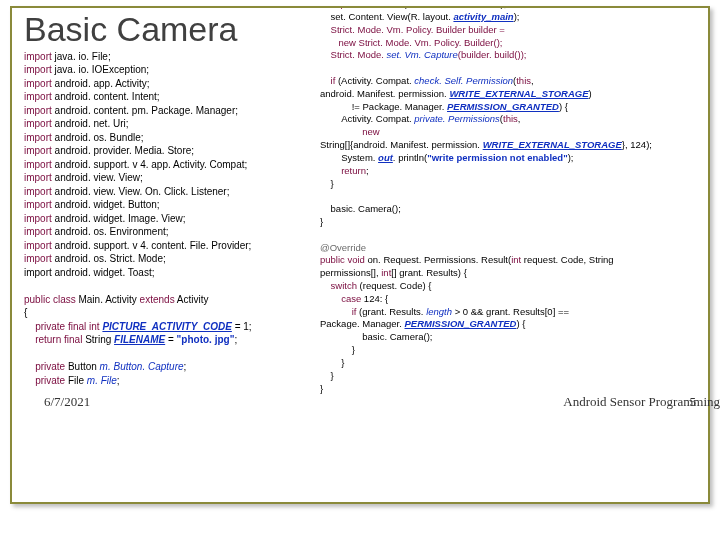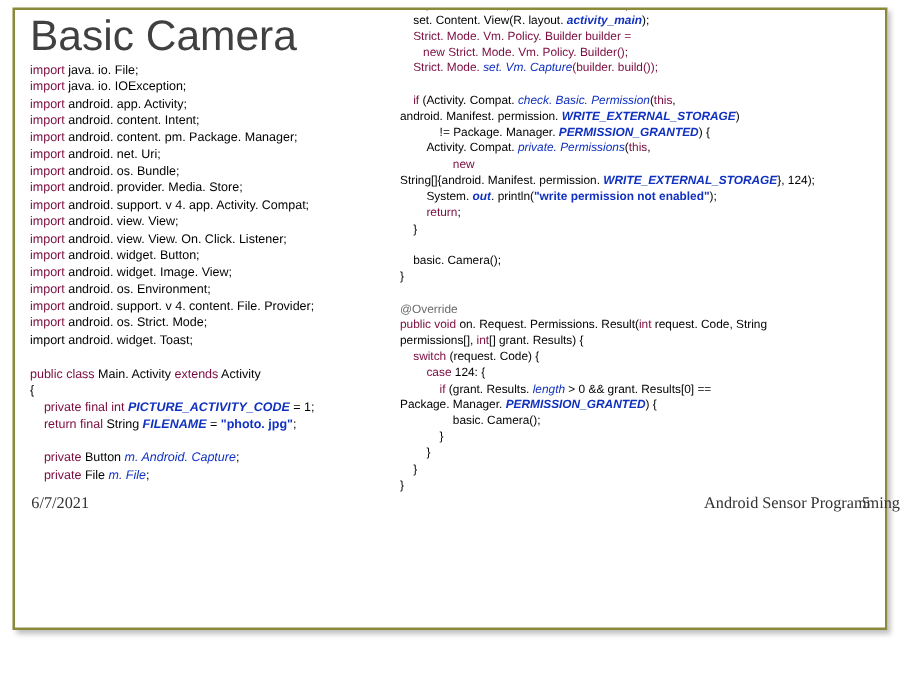--- a/index.html
+++ b/index.html
@@ -71,30 +71,30 @@
     word-break: break-word;
   }
   .col-right .code {
     font-size: 9.5px;
     line-height: 1.35;
   }
   .kw { font-weight: normal; color: #7a0b3e; }
   .str { font-weight: bold; color: #1030c0; }
   .ann { color: #6a6a6a; }
   .fld { font-style: italic; color: #1030c0; }
-  .sfld { font-style: italic; font-weight: bold; color: #1030c0; }
+  .sfld { font-style: italic; font-weight: bold; color: #1030c0; text-decoration: underline; }
   .footer {
     position: absolute;
     bottom: 6px;
     left: 0;
     width: 720px;
     display: flex;
     justify-content: space-between;
     align-items: center;
-    padding: 0 24px 0 25px;
+    padding: 0 24px 0 44px;
     font-family: "Times New Roman", Times, serif;
     font-size: 13px;
     color: #333;
   }
   .footer .center {
     position: absolute;
     left: 0;
     width: 720px;
     text-align: right;
   }
@@ -125,34 +125,34 @@
 <span class="kw">import</span> android. os. Environment;
 <span class="kw">import</span> android. support. v 4. content. File. Provider;
 <span class="kw">import</span> android. os. Strict. Mode;
 import android. widget. Toast;
 
 <span class="kw">public class</span> Main. Activity <span class="kw">extends</span> Activity
 {
     <span class="kw">private final int</span> <span class="sfld">PICTURE_ACTIVITY_CODE</span> = 1;
     <span class="kw">return final</span> String <span class="sfld">FILENAME</span> = <span class="str">"photo. jpg"</span>;
 
-    <span class="kw">private</span> Button <span class="fld">m. Android. Capture</span>;
+    <span class="kw">private</span> Button <span class="fld">m. Button. Capture</span>;
     <span class="kw">private</span> File <span class="fld">m. File</span>;</div>
       </div>
       <div class="col-right">
         <div class="code"><span class="ann">@Override</span>
 <span class="kw">public void</span> on. Create(Bundle saved. Instance. State)
 {
     <span class="kw">super</span>. on. Create(saved. Instance. State);
     set. Content. View(R. layout. <span class="sfld">activity_main</span>);
     <span class="kw">Strict. Mode. Vm. Policy. Builder builder =
        new Strict. Mode. Vm. Policy. Builder();
     Strict. Mode. <span class="fld">set. Vm. Capture</span>(builder. build());</span>
 
-    <span class="kw">if</span> (Activity. Compat. <span class="fld">check. Basic. Permission</span>(<span class="kw">this</span>,
+    <span class="kw">if</span> (Activity. Compat. <span class="fld">check. Self. Permission</span>(<span class="kw">this</span>,
 android. Manifest. permission. <span class="sfld">WRITE_EXTERNAL_STORAGE</span>)
             != Package. Manager. <span class="sfld">PERMISSION_GRANTED</span>) {
         Activity. Compat. <span class="fld">private. Permissions</span>(<span class="kw">this</span>,
                 <span class="kw">new</span>
 String[]{android. Manifest. permission. <span class="sfld">WRITE_EXTERNAL_STORAGE</span>}, 124);
         System. <span class="sfld">out</span>. println(<span class="str">"write permission not enabled"</span>);
         <span class="kw">return</span>;
     }
 
     basic. Camera();

